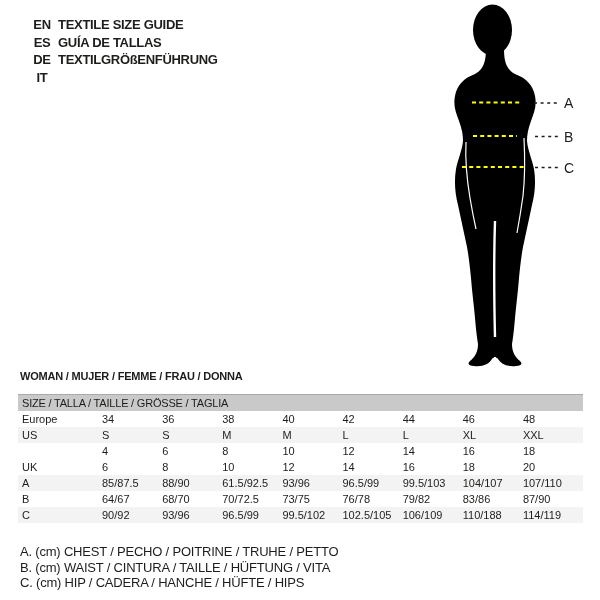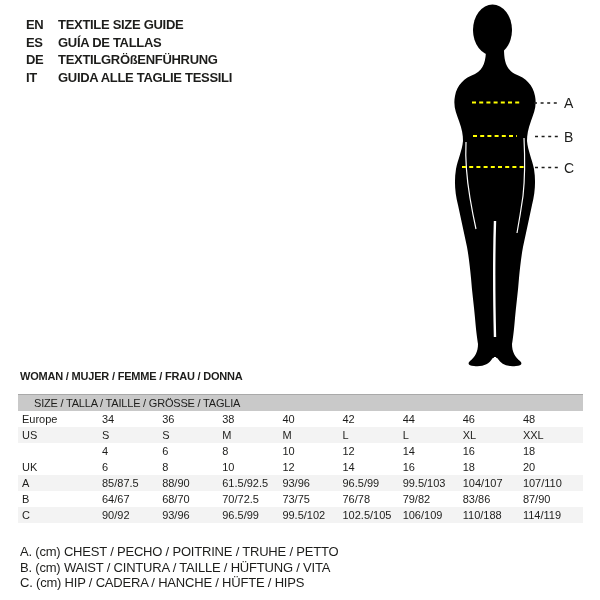--- a/index.html
+++ b/index.html
@@ -4,32 +4,32 @@
 <style>
   html,body{margin:0;padding:0;background:#ffffff;}
   .canvas{
     position:relative;width:600px;height:600px;background:#fff;overflow:hidden;
     font-family:"Liberation Sans","DejaVu Sans",sans-serif;color:#1d1d1b;
   }
   
   .lang-block{position:absolute;left:26px;top:16px;}
   .lang-row{display:flex;height:17.5px;line-height:17.5px;
     font-size:13px;font-weight:700;letter-spacing:-0.3px;}
-  .lang-code{width:32px;}
+  .lang-code{width:32px;text-align:center;}
   
   .figure-wrap{position:absolute;left:410px;top:0;width:190px;height:370px;}
   .figure-wrap svg{display:block;}
   .marker-label{font-family:"Liberation Sans","DejaVu Sans",sans-serif;font-size:14px;fill:#1d1d1b;}
   
   .section-title{position:absolute;left:20px;top:370px;
     font-size:11px;font-weight:700;letter-spacing:-0.2px;}
   
   .size-table{position:absolute;left:18px;top:394px;width:565px;font-size:11px;}
   .t-header{height:16px;line-height:16px;background:var(--header-bar,#c9c9c9);
-    border-top:1px solid #a9a9a9;padding-left:16px;letter-spacing:-0.2px;}
+    border-top:1px solid #a9a9a9;padding-left:4px;letter-spacing:-0.2px;}
   .t-row{display:flex;height:16px;line-height:16px;}
   .t-row.shaded{background:var(--row-tint,#f3f3f3);}
   .t-label{width:80px;padding-left:4px;}
   .t-cell{flex:1;text-align:left;}
   
   .legend{position:absolute;left:20px;top:544px;}
   .legend-line{height:15.7px;line-height:15.7px;font-size:13px;font-weight:400;letter-spacing:-0.2px;}
 </style>
 </head>
 <body>
@@ -44,21 +44,20 @@
     <div class="lang-row">
       <span class="lang-code">ES</span>
       <span class="lang-label">GUÍA DE TALLAS</span>
     </div>
     <div class="lang-row">
       <span class="lang-code">DE</span>
       <span class="lang-label">TEXTILGRÖßENFÜHRUNG</span>
     </div>
     <div class="lang-row">
       <span class="lang-code">IT</span>
-      <span class="lang-label">GUIDA ALLE TAGLIE TESSILI</span>
     </div>
   </div>
 
   <div class="figure-wrap">
     <svg width="190" height="370" viewBox="0 0 190 370">
 
       <ellipse cx="82.5" cy="30" rx="19.5" ry="25.5" fill="#000"></ellipse>
 
       <path fill="#000" d="
         M 76,48

